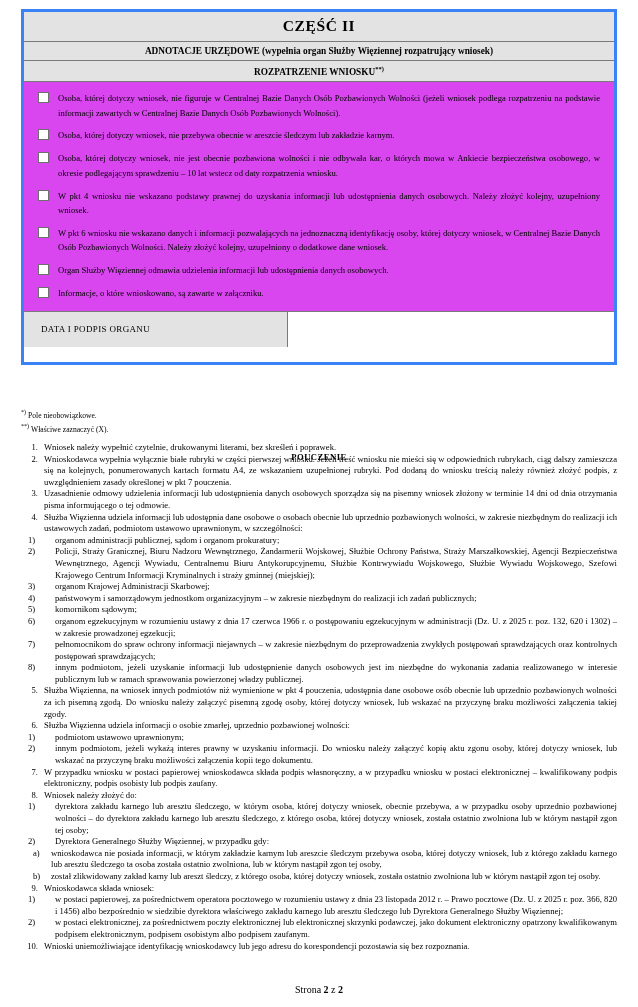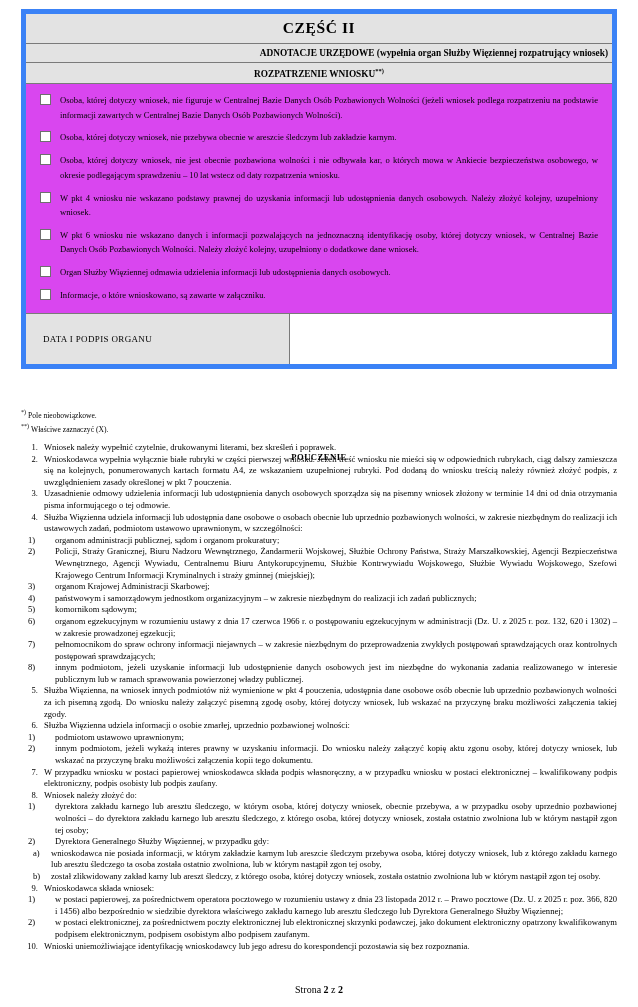--- a/index.html
+++ b/index.html
@@ -23,41 +23,40 @@
     box-sizing: border-box;
     padding: 0;
   }
 
   
   .form-table {
     position: absolute;
     left: 21px;
     top: 9px;
     width: 596px;
-    border: 5px solid #3b82f6;
+    border: 3px solid #3b82f6;
     border-collapse: collapse;
     box-sizing: border-box;
   }
   .band {
     border-bottom: 1px solid #7a7a7a;
     background: #e3e3e3;
     text-align: center;
     box-sizing: border-box;
   }
   .band-title {
     font-size: 15.5px;
     font-weight: bold;
     letter-spacing: .6px;
     padding: 5px 4px 6px;
   }
   .band-sub {
     font-size: 9.3px;
     font-weight: bold;
     padding: 4px 4px 4px;
-    text-align: right;
   }
   .band-sub2 {
     font-size: 9.3px;
     font-weight: bold;
     padding: 4px 4px 4px;
   }
   .sup-mark {
     font-size: 6.5px;
     vertical-align: super;
     font-weight: bold;
@@ -96,21 +95,21 @@
   
   .sig-row {
     display: flex;
     border-top: 1px solid #7a7a7a;
     box-sizing: border-box;
   }
   .sig-label {
     flex: 0 0 264px;
     background: #e3e3e3;
     border-right: 1px solid #7a7a7a;
-    height: 50px;
+    height: 35px;
     display: flex;
     align-items: center;
     padding-left: 17px;
     font-size: 9px;
     letter-spacing: .35px;
     box-sizing: border-box;
   }
   .sig-field {
     flex: 1 1 auto;
     background: #ffffff;

